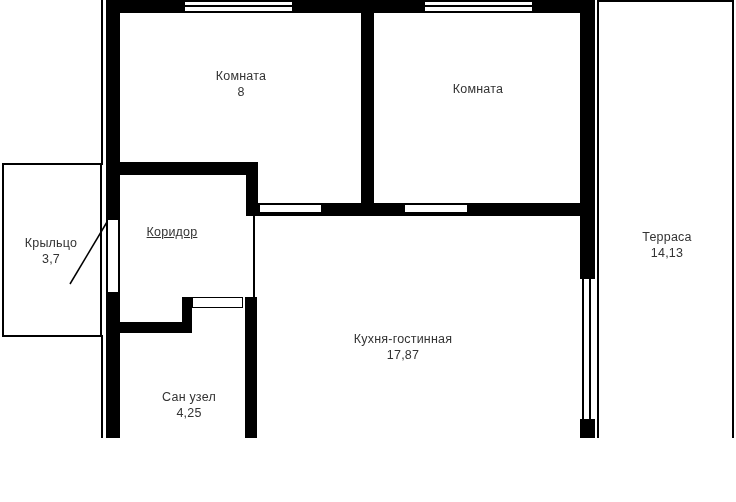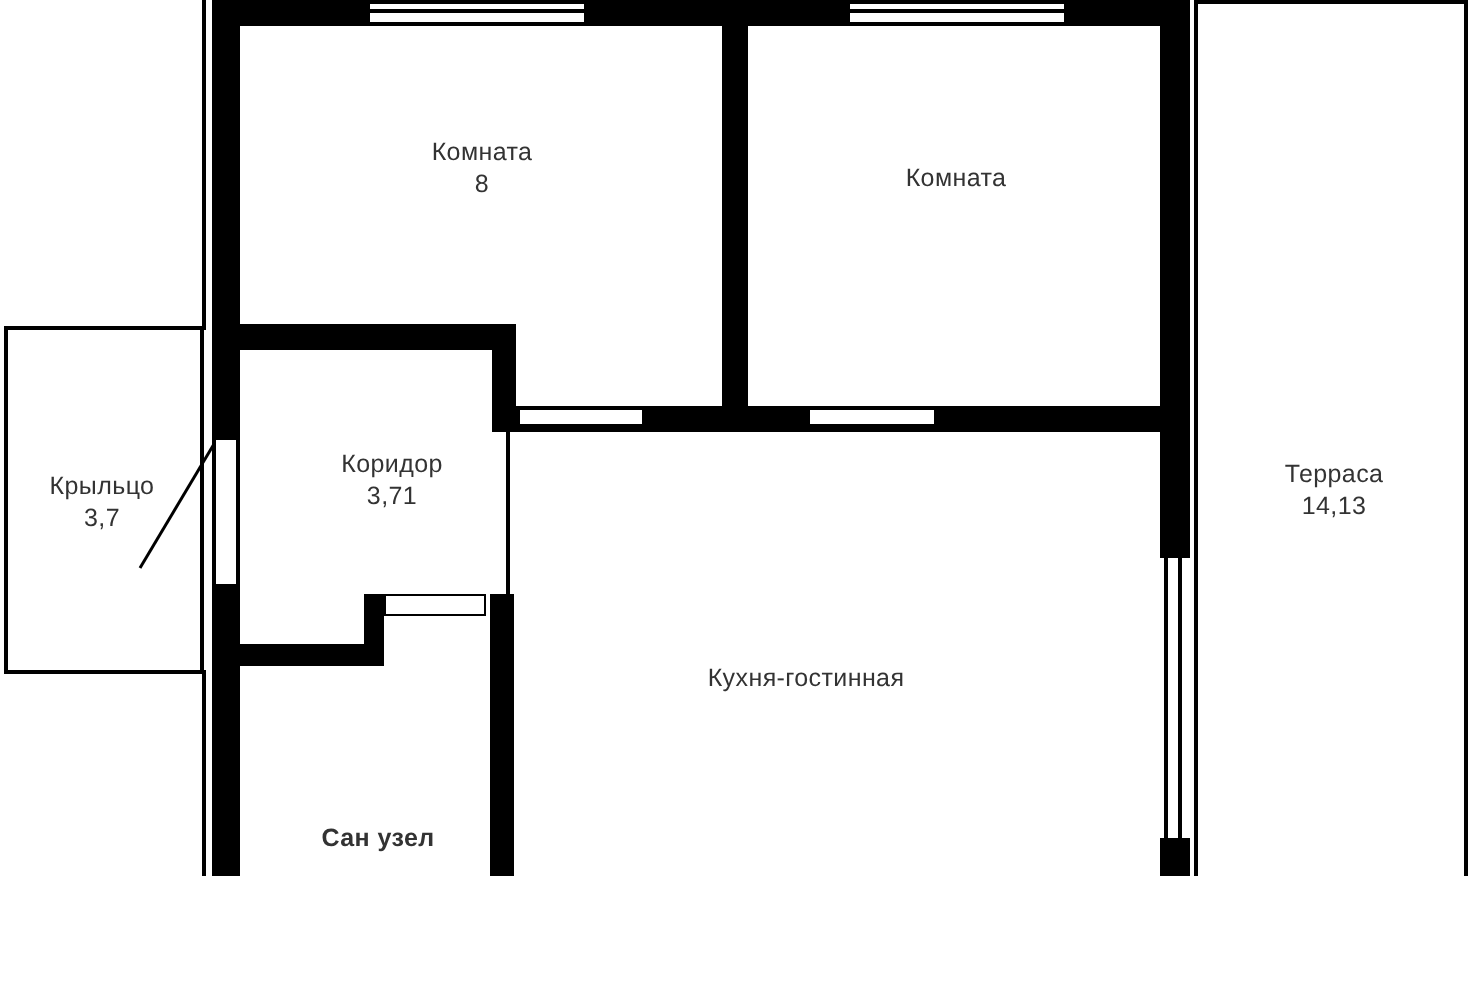--- a/index.html
+++ b/index.html
@@ -88,31 +88,32 @@
 
   <div class="label" style="left:398px; top:82px;">
     <div>Комната</div>
   </div>
 
   <div class="label" style="left:-29px; top:236px;">
     <div>Крыльцо</div>
     <div>3,7</div>
   </div>
 
-  <div class="label" style="left:116px; top:225px;">
+  <div class="label" style="left:92px; top:225px;text-decoration:underline;">
     <div>Коридор</div>
-    <div>3,71</div>
   </div>
 
-  <div class="label" style="left:109px; top:412px;font-weight:bold;">
+  <div class="label" style="left:109px; top:390px;">
     <div>Сан узел</div>
+    <div>4,25</div>
   </div>
 
   <div class="label" style="left:323px; top:332px;">
     <div>Кухня-гостинная</div>
+    <div>17,87</div>
   </div>
 
   <div class="label" style="left:587px; top:230px;">
     <div>Терраса</div>
     <div>14,13</div>
   </div>
 
 </div>
 
 </body></html>

